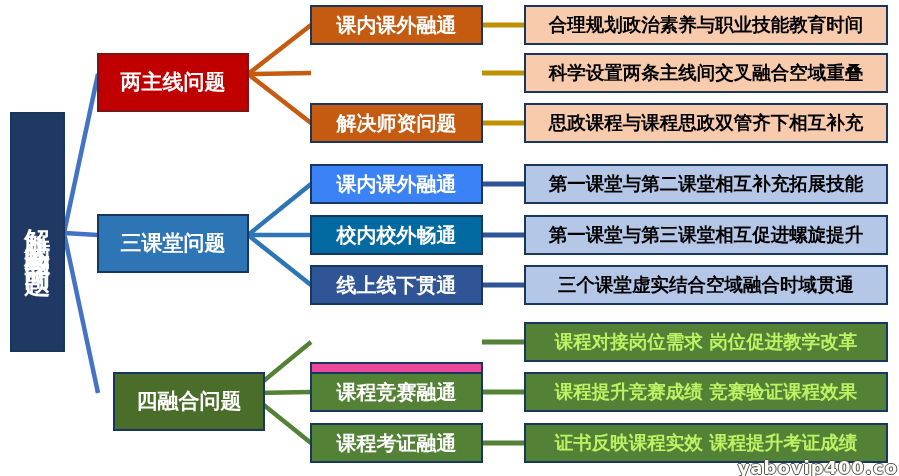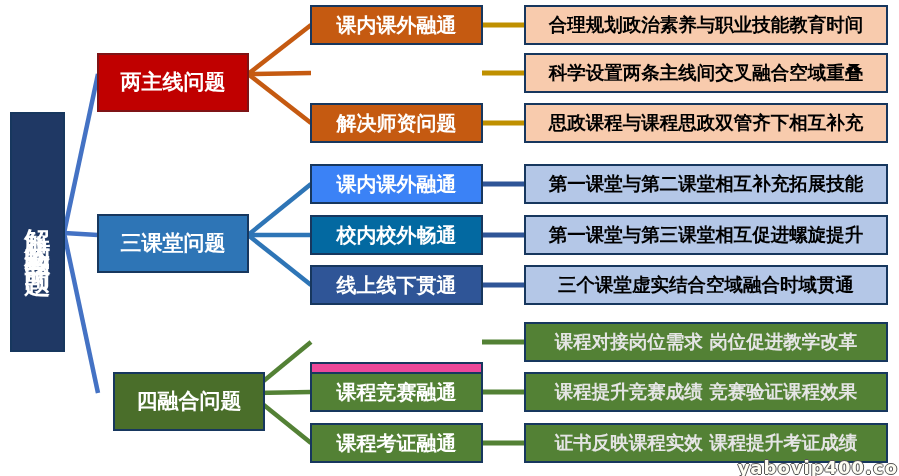--- a/index.html
+++ b/index.html
@@ -13,21 +13,21 @@
     box-sizing:border-box;border:2px solid #17375E;font-weight:bold;
     text-align:center;line-height:1.1;
   }
   .root{
     left:10px;top:112px;width:55px;height:240px;color:#fff;font-size:26px;
     writing-mode:vertical-rl;text-orientation:upright;letter-spacing:7px;
   }
   .branch{left:97px;width:152px;height:59px;color:#fff;font-size:21px;}
   .sub{left:310px;width:173px;height:40px;color:#fff;font-size:20px;}
   .desc{left:524px;width:364px;height:40px;font-size:18.5px;color:#000000;white-space:nowrap;}
-  .desc.light{color:#e5e5e5;}
+  .desc.light{color:#bef264;}
   #watermark{
     position:absolute;right:1px;bottom:-2px;font-size:18px;font-weight:bold;color:#fdfdf3;
     text-shadow:-1px 0 #555,0 1px #555,1px 0 #555,0 -1px #555;letter-spacing:1px;
   }
 </style>
 </head>
 <body>
 
 <div id="stage">
 

